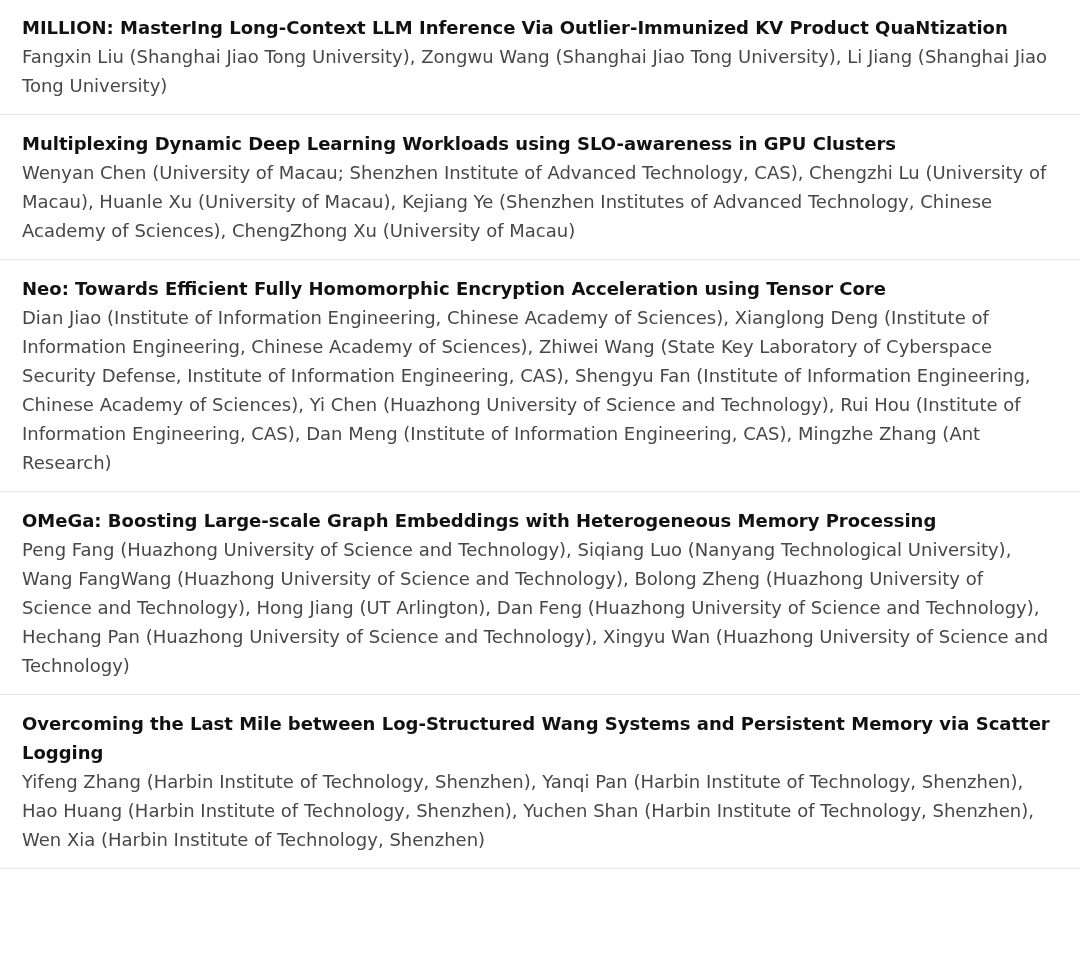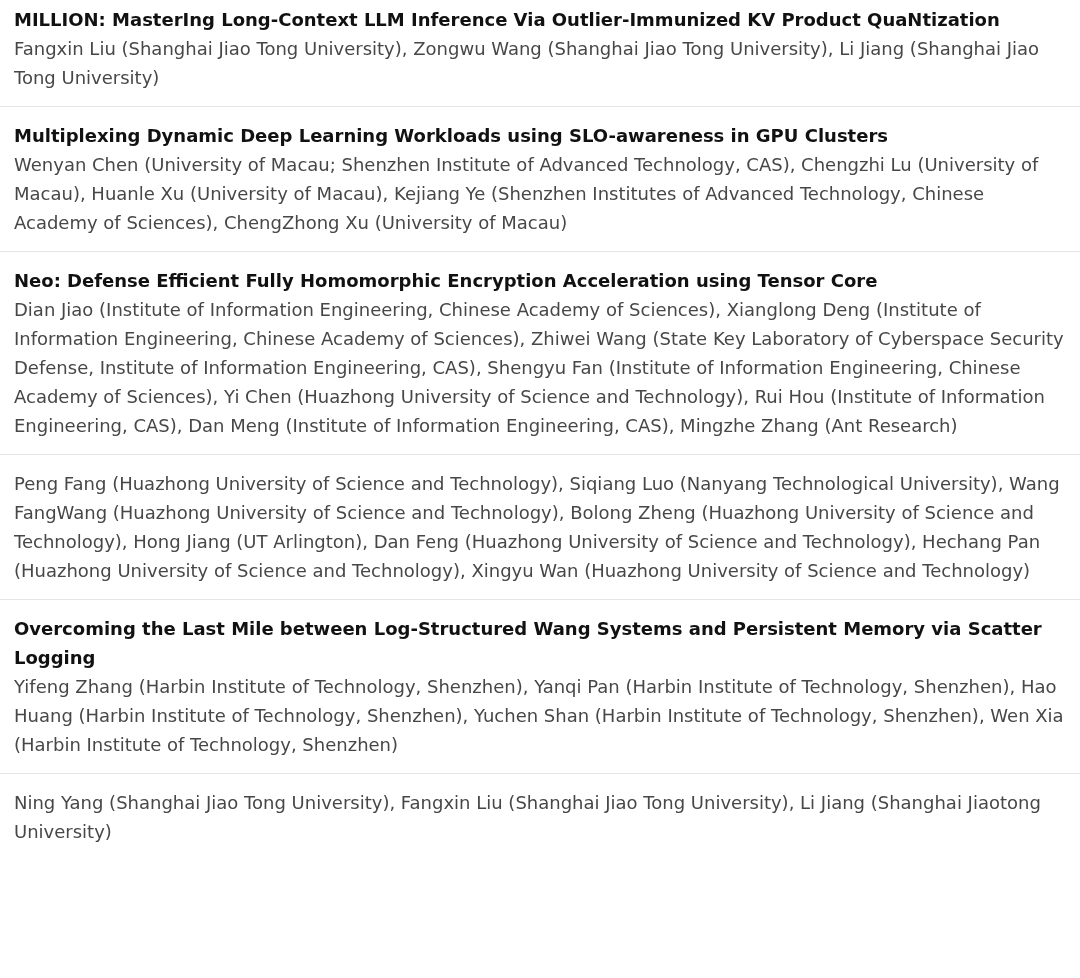--- a/index.html
+++ b/index.html
@@ -17,21 +17,21 @@
     width:1080px;
     font-family:"DejaVu Sans","Liberation Sans",sans-serif;
     -webkit-font-smoothing:antialiased;
   }
   .paper-list{
     padding:5px 14px 16px 14px;
     box-sizing:border-box;
     width:1080px;
   }
   .paper-entry{
-    margin:0;
+    margin:8px;
   }
   .paper-title{
     margin:0;
     font-size:18px;
     font-weight:bold;
     line-height:29px;
     color:var(--title);
   }
   .paper-authors{
     margin:0;
@@ -60,36 +60,36 @@
   <hr class="section-divider">
 
   <section class="paper-entry">
     <h3 class="paper-title">Multiplexing Dynamic Deep Learning Workloads using SLO-awareness in GPU Clusters</h3>
     <p class="paper-authors">Wenyan Chen (University of Macau; Shenzhen Institute of Advanced Technology, CAS), Chengzhi Lu (University of Macau), Huanle Xu (University of Macau), Kejiang Ye (Shenzhen Institutes of Advanced Technology, Chinese Academy of Sciences), ChengZhong Xu (University of Macau)</p>
   </section>
 
   <hr class="section-divider">
 
   <section class="paper-entry">
-    <h3 class="paper-title">Neo: Defense Efficient Fully Homomorphic Encryption Acceleration using Tensor Core</h3>
+    <h3 class="paper-title">Neo: Towards Efficient Fully Homomorphic Encryption Acceleration using Tensor Core</h3>
     <p class="paper-authors">Dian Jiao (Institute of Information Engineering, Chinese Academy of Sciences), Xianglong Deng (Institute of Information Engineering, Chinese Academy of Sciences), Zhiwei Wang (State Key Laboratory of Cyberspace Security Defense, Institute of Information Engineering, CAS), Shengyu Fan (Institute of Information Engineering, Chinese Academy of Sciences), Yi Chen (Huazhong University of Science and Technology), Rui Hou (Institute of Information Engineering, CAS), Dan Meng (Institute of Information Engineering, CAS), Mingzhe Zhang (Ant Research)</p>
   </section>
 
   <hr class="section-divider">
 
   <section class="paper-entry">
+    <h3 class="paper-title">OMeGa: Boosting Large-scale Graph Embeddings with Heterogeneous Memory Processing</h3>
     <p class="paper-authors">Peng Fang (Huazhong University of Science and Technology), Siqiang Luo (Nanyang Technological University), Wang FangWang (Huazhong University of Science and Technology), Bolong Zheng (Huazhong University of Science and Technology), Hong Jiang (UT Arlington), Dan Feng (Huazhong University of Science and Technology), Hechang Pan (Huazhong University of Science and Technology), Xingyu Wan (Huazhong University of Science and Technology)</p>
   </section>
 
   <hr class="section-divider">
 
   <section class="paper-entry">
     <h3 class="paper-title">Overcoming the Last Mile between Log-Structured Wang Systems and Persistent Memory via Scatter Logging</h3>
     <p class="paper-authors">Yifeng Zhang (Harbin Institute of Technology, Shenzhen), Yanqi Pan (Harbin Institute of Technology, Shenzhen), Hao Huang (Harbin Institute of Technology, Shenzhen), Yuchen Shan (Harbin Institute of Technology, Shenzhen), Wen Xia (Harbin Institute of Technology, Shenzhen)</p>
   </section>
 
   <hr class="section-divider">
 
   <section class="paper-entry">
-    <p class="paper-authors">Ning Yang (Shanghai Jiao Tong University), Fangxin Liu (Shanghai Jiao Tong University), Li Jiang (Shanghai Jiaotong University)</p>
   </section>
 
 </main>
 
 </body></html>

